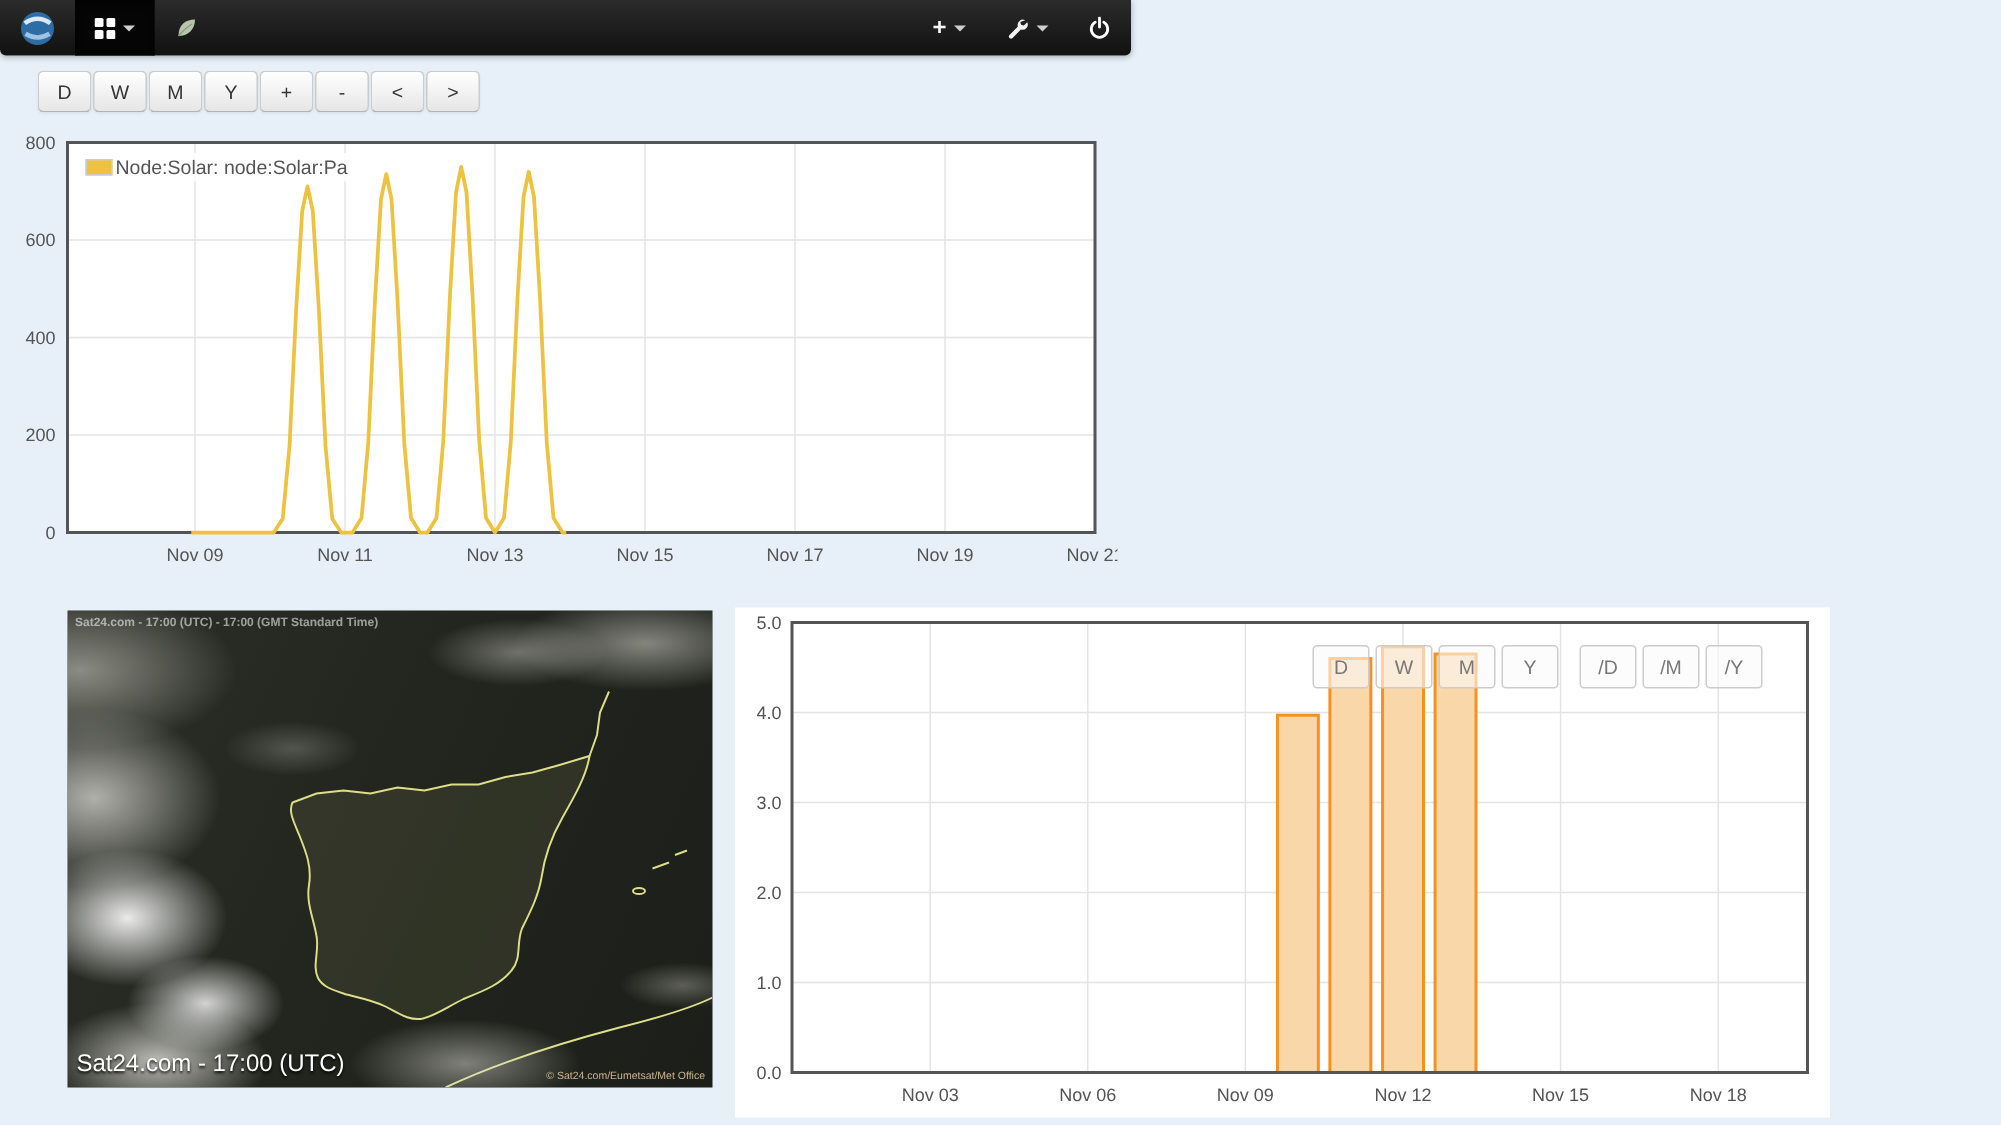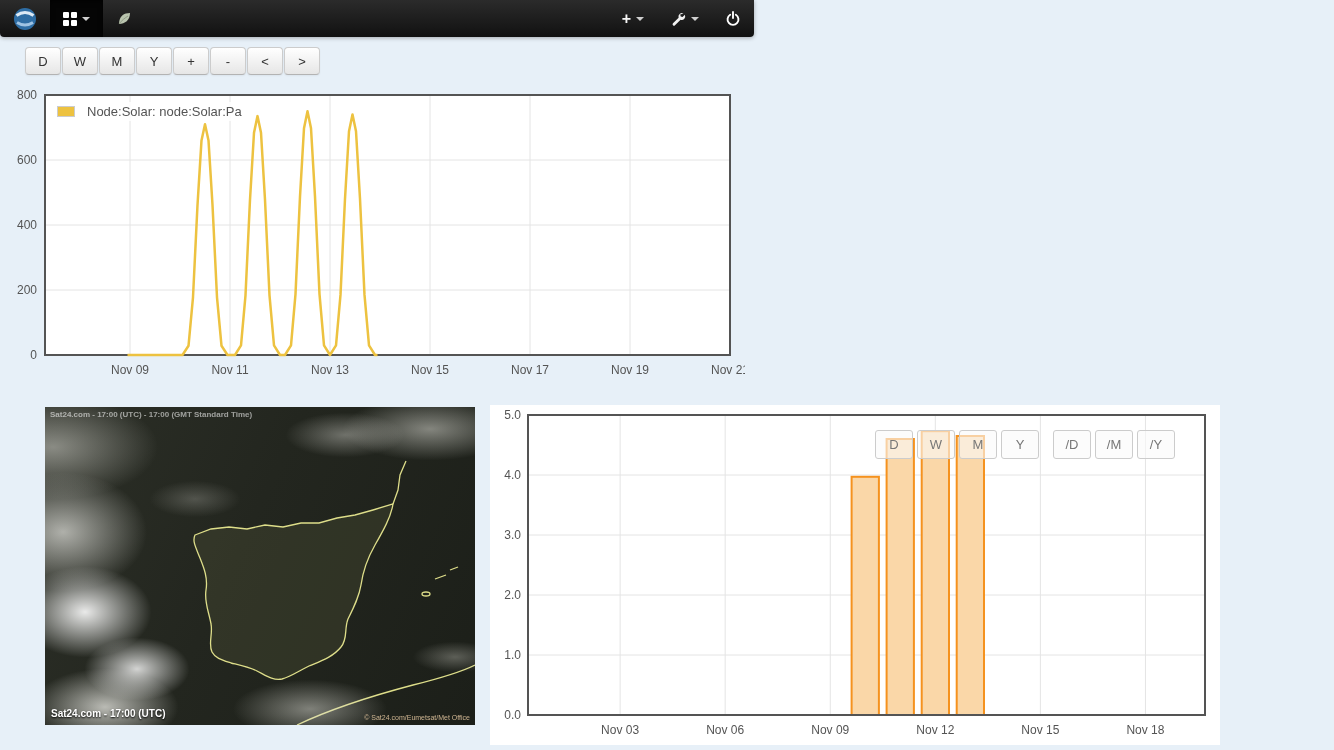--- a/index.html
+++ b/index.html
@@ -19,21 +19,21 @@
   
   .toolbar{position:absolute;left:25px;top:47px;display:flex;gap:1px;}
   .tbtn{min-width:36px;height:28px;padding:0 10px;background:linear-gradient(#ffffff,#e6e6e6);
     border:1px solid #ccc;border-bottom-color:#b3b3b3;border-radius:4px;color:#333;
     font-size:13px;font-family:inherit;box-shadow:inset 0 1px 0 rgba(255,255,255,.2),0 1px 2px rgba(0,0,0,.05);
     cursor:pointer;text-align:center;}
 
   
   .line-chart{position:absolute;left:5px;top:90px;width:740px;height:300px;}
   svg text.tick{font-size:12px;fill:#545454;font-family:"Liberation Sans",sans-serif;}
-  .legend{position:absolute;left:55px;top:102px;display:flex;align-items:center;gap:12px;
+  .legend{position:absolute;left:55px;top:102px;display:flex;align-items:center;gap:2px;
     background:rgba(255,255,255,.85);padding:2px 6px 2px 2px;font-size:13px;color:#545454;text-align:right;}
   .legend-swatch{width:18px;height:11px;border:1px solid #ccc;box-sizing:border-box;}
 
   
   .sun-gauge{position:absolute;left:882px;top:203px;width:190px;height:95px;}
 
   
   .satellite{position:absolute;left:45px;top:407px;width:430px;height:318px;overflow:hidden;
     background:linear-gradient(115deg,#2c2f27 0%,#23261f 45%,#1c1f19 100%);}
   .sat-svg{position:absolute;left:0;top:0;}
@@ -42,21 +42,21 @@
     radial-gradient(ellipse 120px 85px at 18px 125px, rgba(232,232,227,.7), rgba(255,255,255,0) 70%),
     radial-gradient(ellipse 75px 45px at 92px 262px, rgba(255,255,255,.8), rgba(255,255,255,0) 70%),
     radial-gradient(ellipse 105px 55px at 60px 300px, rgba(236,236,230,.75), rgba(255,255,255,0) 70%),
     radial-gradient(ellipse 85px 32px at 300px 28px, rgba(205,205,198,.45), rgba(255,255,255,0) 70%),
     radial-gradient(ellipse 125px 45px at 385px 22px, rgba(214,214,206,.55), rgba(255,255,255,0) 70%),
     radial-gradient(ellipse 110px 42px at 265px 302px, rgba(222,222,214,.5), rgba(255,255,255,0) 70%),
     radial-gradient(ellipse 65px 26px at 150px 92px, rgba(185,185,178,.3), rgba(255,255,255,0) 70%),
     radial-gradient(ellipse 150px 75px at 8px 40px, rgba(216,216,209,.55), rgba(255,255,255,0) 70%),
     radial-gradient(ellipse 60px 22px at 410px 250px, rgba(210,210,200,.35), rgba(255,255,255,0) 70%);}
   .sat-top{position:absolute;top:3px;left:5px;font-size:8px;color:rgba(255,255,255,.55);font-weight:bold;}
-  .sat-bl{position:absolute;bottom:6px;left:6px;font-size:10px;font-weight:bold;color:#fff;text-shadow:0 1px 2px #000;}
+  .sat-bl{position:absolute;bottom:6px;left:6px;font-size:16px;font-weight:normal;color:#fff;text-shadow:0 1px 2px #000;}
   .sat-br{position:absolute;bottom:4px;right:5px;font-size:7px;color:rgba(235,205,165,.85);}
 
   
   .bar-panel{position:absolute;left:490px;top:405px;width:730px;height:340px;background:#ffffff;}
   .bar-btn{position:absolute;top:25px;width:38px;height:29px;background:rgba(250,250,250,.6);
     border:1px solid #ccc;border-radius:3px;color:#777;font-size:13px;font-family:inherit;
     cursor:pointer;text-align:center;}
 </style>
 </head>
 <body>

